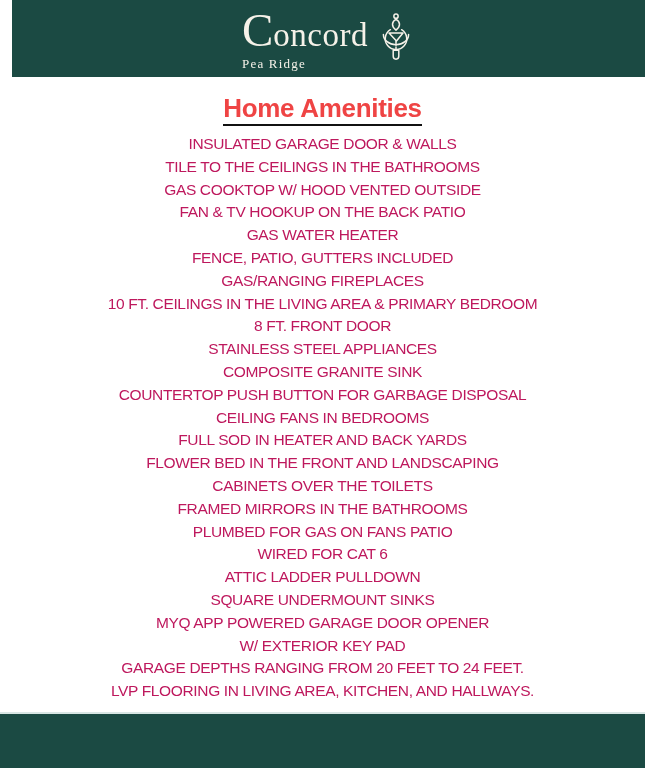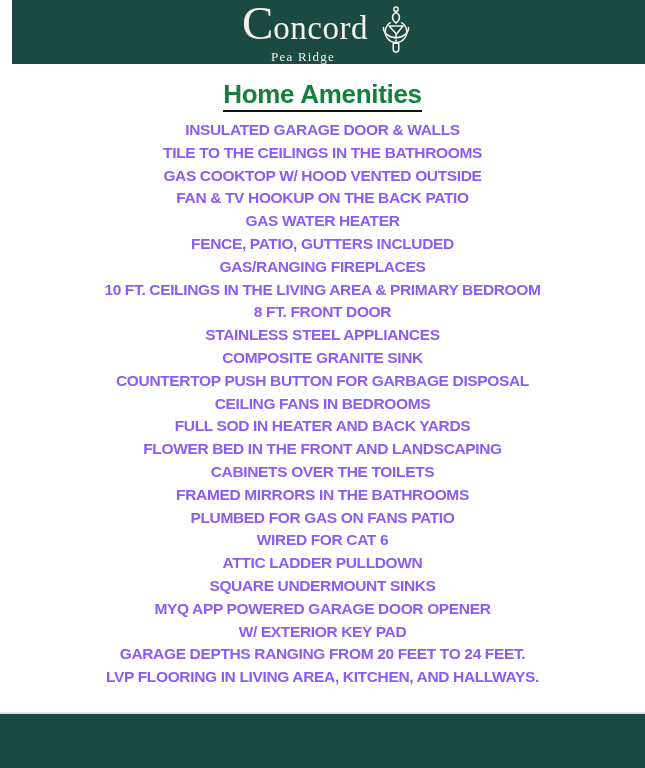--- a/index.html
+++ b/index.html
@@ -12,21 +12,21 @@
     height: 768px;
     background: #ffffff;
     overflow: hidden;
     margin: 0 auto;
   }
 
   
   .header-band {
     position: absolute;
     top: 0; left: 0; right: 0;
-    height: 64px;
+    height: 77px;
     background: var(--header-green, #1B4A43);
     display: flex;
     align-items: center;
     justify-content: center;
     margin-left: 12px;
   }
   .logo {
     display: flex;
     align-items: center;
     gap: 9px;
@@ -40,51 +40,51 @@
   }
   .logo-wordmark {
     line-height: 44px;
     white-space: nowrap;
   }
   .logo-c { font-size: 47px; }
   .logo-rest { font-size: 33px; letter-spacing: 0.5px; }
   .logo-sub {
     font-size: 13px;
     letter-spacing: 1.2px;
-    text-align: center;
+    text-align: left;
     margin-top: -7px;
     padding-right: 4px;
   }
   .knocker-svg { display: block; }
 
   
   .main-content {
     position: absolute;
     top: 77px; left: 0; right: 0; bottom: 56px;
     text-align: center;
   }
   .page-title {
     display: inline-block;
-    margin-top: 2px;
+    margin-top: 16px;
     font-size: 26px;
     font-weight: 700;
-    color: #15803d;
+    color: #ef4444;
     letter-spacing: -0.3px;
     border-bottom: 2.5px solid #111111;
     padding-bottom: 1px;
     line-height: 30px;
   }
   .amenities-list {
     list-style: none;
     margin-top: 7px;
   }
   .amenities-list li {
     font-size: 15.5px;
-    font-weight: 700;
-    color: #8b5cf6;
+    font-weight: 400;
+    color: #be185d;
     letter-spacing: -0.35px;
     line-height: 22.8px;
     white-space: nowrap;
   }
 
   
   .footer-band {
     position: absolute;
     left: 0; right: 0; bottom: 0;
     height: 56px;

